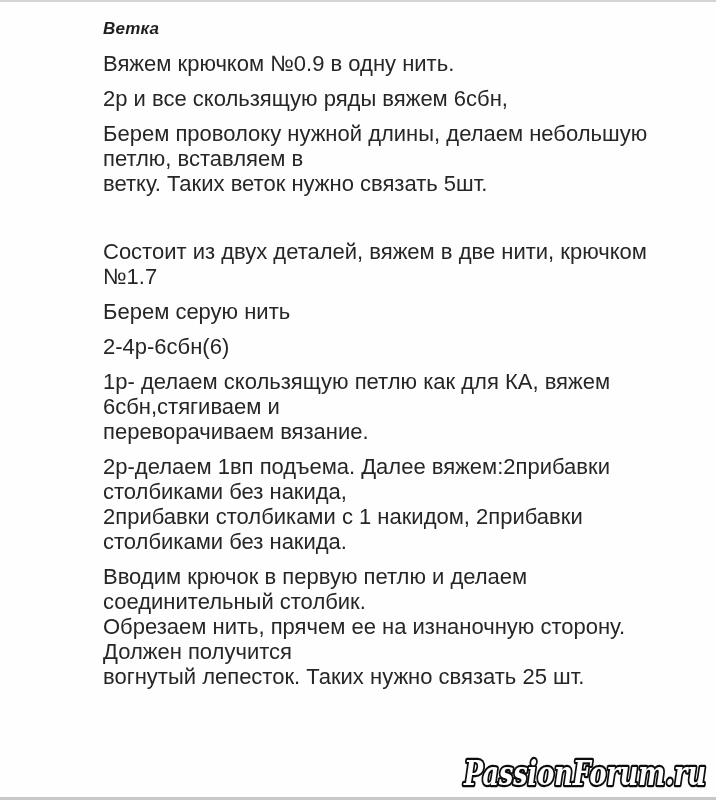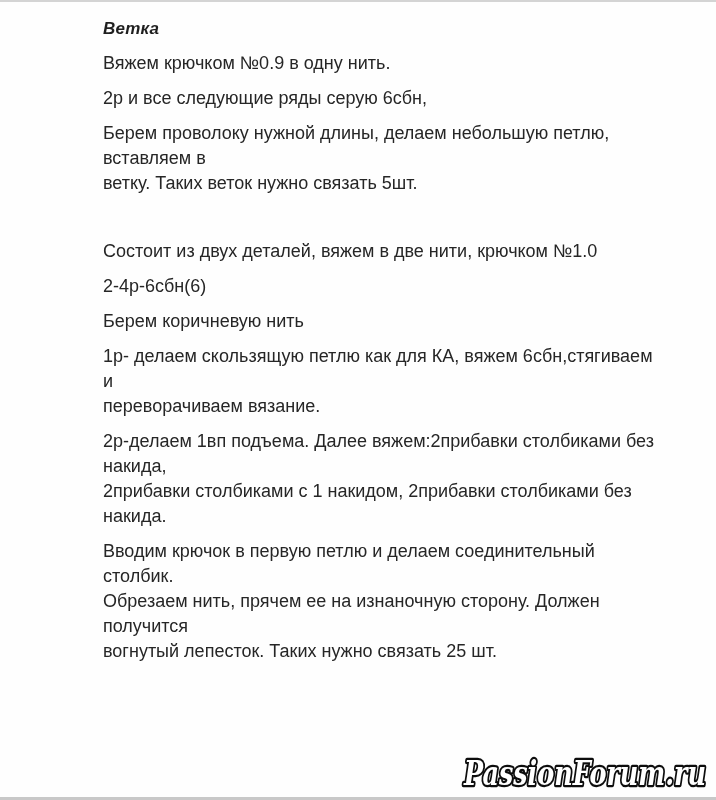--- a/index.html
+++ b/index.html
@@ -28,21 +28,21 @@
     margin: 0 0 10px 0;
     font-size: 17px;
     line-height: 25px;
     font-weight: bold;
     font-style: italic;
     color: #1f1f1f;
     letter-spacing: 0.2px;
   }
   .content p {
     margin: 0 0 10px 0;
-    font-size: 18px;
+    font-size: 22px;
     line-height: 25px;
     color: #262626;
     white-space: pre-line;
   }
   .section-gap {
     height: 33px;
   }
   .watermark {
     position: absolute;
     right: 4px;
@@ -63,37 +63,37 @@
 <body>
 
 <div class="page">
   <div class="content">
 
     <h2>Ветка</h2>
 
     <p>Вяжем крючком №0.9 в одну нить.</p>
 
 
-    <p>2р и все следующие ряды серую 6сбн,</p>
+    <p>2р и все скользящую ряды вяжем 6сбн,</p>
 
 
     <p>Берем проволоку нужной длины, делаем небольшую петлю, вставляем в
 ветку. Таких веток нужно связать 5шт.</p>
 
     <div class="section-gap"></div>
 
 
-    <p>Состоит из двух деталей, вяжем в две нити, крючком №1.0</p>
+    <p>Состоит из двух деталей, вяжем в две нити, крючком №1.7</p>
 
+    <p>Берем серую нить</p>
 
 
     <p>2-4р-6сбн(6)</p>
 
 
-    <p>Берем коричневую нить</p>
 
     <p>1р- делаем скользящую петлю как для КА, вяжем 6сбн,стягиваем и
 переворачиваем вязание.</p>
 
     <p>2р-делаем 1вп подъема. Далее вяжем:2прибавки столбиками без накида,
 2прибавки столбиками с 1 накидом, 2прибавки столбиками без накида.</p>
 
     <p>Вводим крючок в первую петлю и делаем соединительный столбик.
 Обрезаем нить, прячем ее на изнаночную сторону. Должен получится
 вогнутый лепесток. Таких нужно связать 25 шт.</p>

